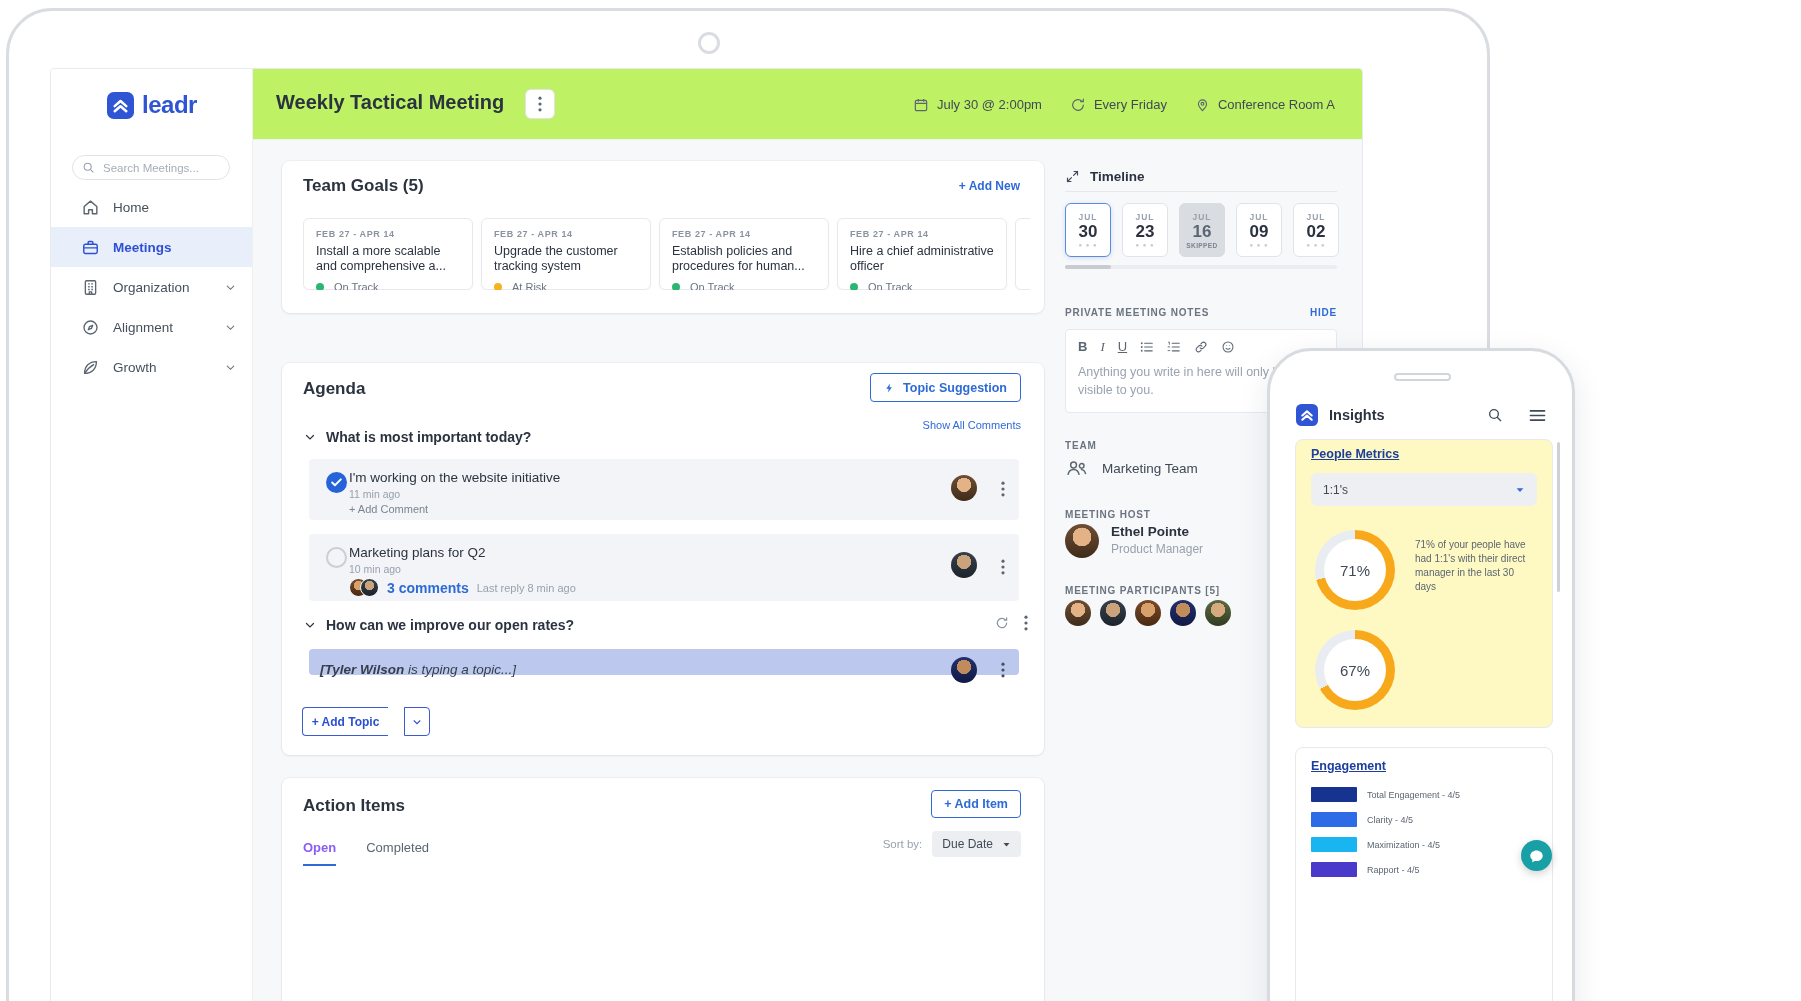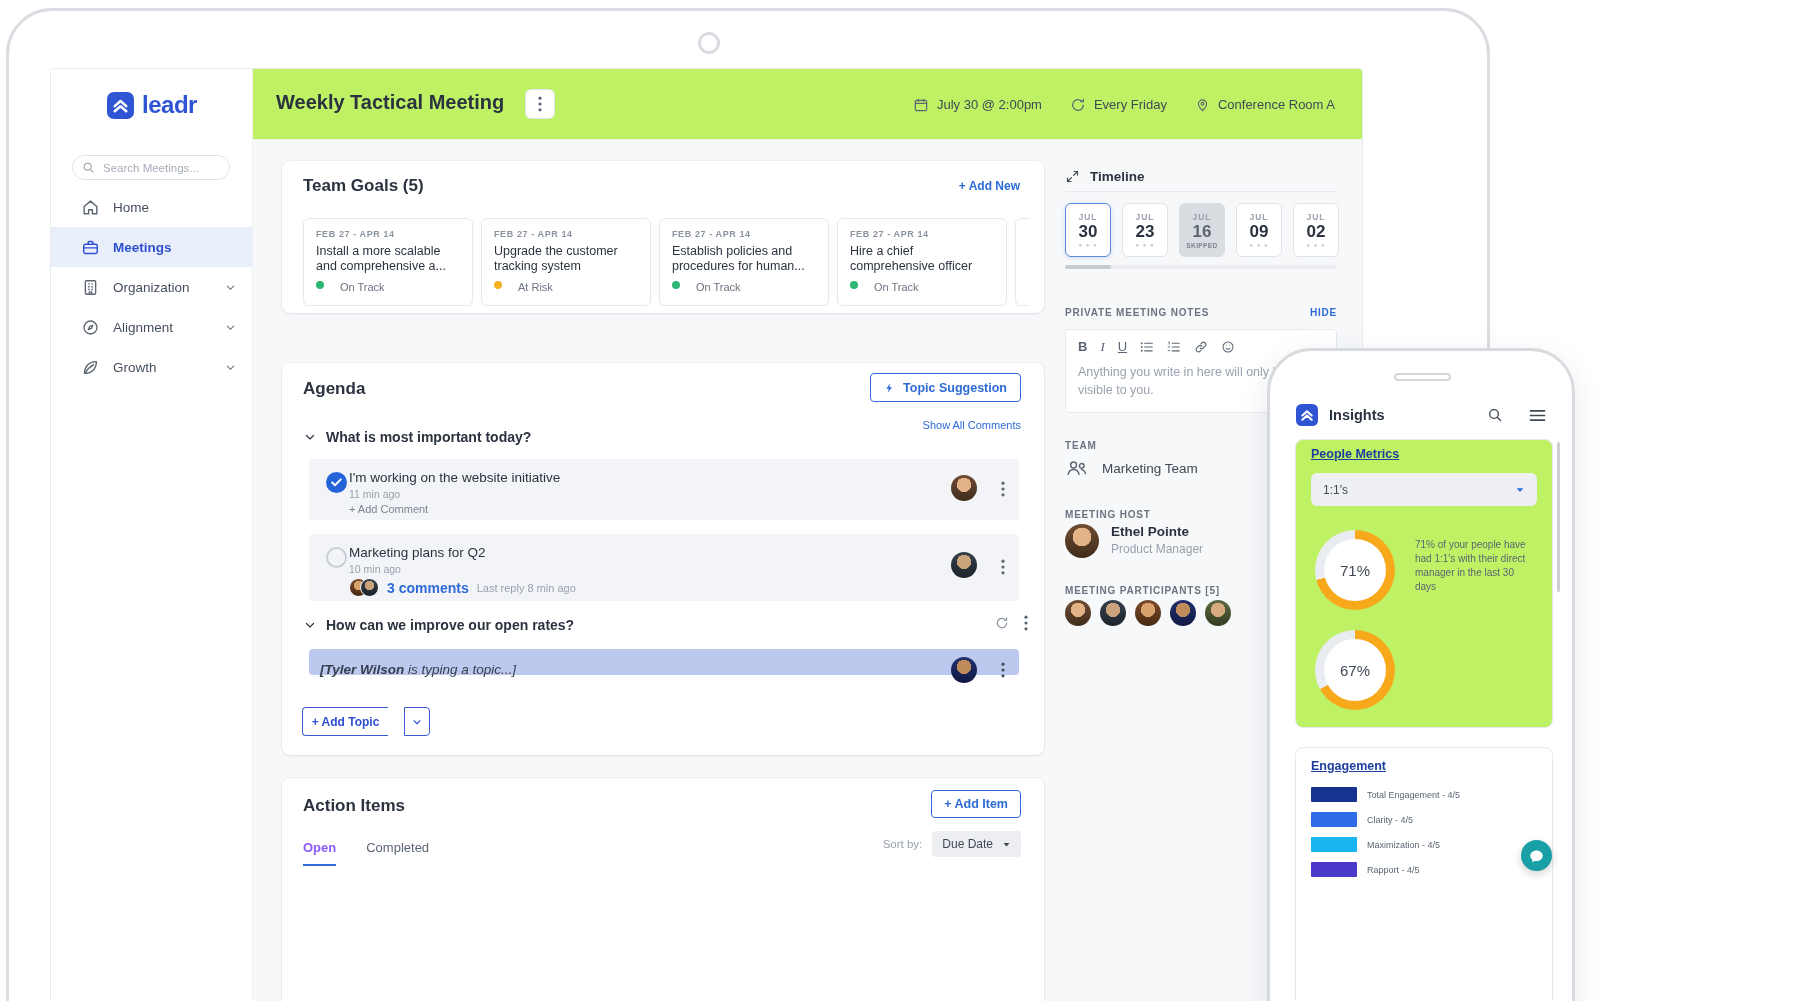--- a/index.html
+++ b/index.html
@@ -31,25 +31,25 @@
   .kebab-btn{position:absolute;left:272px;top:20px;width:30px;height:30px;border:1px solid #e0e3e8;border-radius:6px;display:flex;align-items:center;justify-content:center;background:#fff;cursor:pointer;}
   .meta{position:absolute;right:27px;top:0;height:71px;display:flex;align-items:center;gap:28px;font-size:13px;color:#3f4a56;}
   .meta-item{display:flex;align-items:center;gap:8px;}
 
   .card{position:absolute;background:#fff;border-radius:8px;box-shadow:0 1px 3px rgba(25,35,60,.07),0 0 0 1px #eef0f3;}
   .card-title{position:absolute;left:21px;font-size:17px;font-weight:bold;color:#2b3340;}
 
   
   .tg{left:29px;top:92px;width:762px;height:152px;}
   .add-new{position:absolute;right:24px;top:18px;font-size:12px;font-weight:bold;color:#2e6bd6;cursor:pointer;}
-  .goal-row{position:absolute;left:21px;top:57px;right:14px;height:88px;display:flex;gap:8px;overflow:hidden;}
+  .goal-row{position:absolute;left:21px;top:57px;right:14px;height:72px;display:flex;gap:8px;overflow:hidden;}
   .goal-card{width:170px;min-width:170px;border:1px solid #e7e9ee;border-radius:6px;box-shadow:0 1px 2px rgba(0,0,0,.04);padding:10px 12px;background:#fff;}
   .g-dates{font-size:9px;letter-spacing:.6px;color:#8a93a0;font-weight:bold;}
   .g-title{margin-top:5px;font-size:12.5px;color:#2b3340;line-height:15px;height:30px;overflow:hidden;}
-  .g-status{margin-top:7px;display:flex;gap:16px;font-size:11px;color:#6b7480;}
+  .g-status{margin-top:7px;display:flex;align-items:center;gap:10px;font-size:11px;color:#6b7480;}
   .dot{width:8px;height:8px;border-radius:50%;flex:none;}
 
   
   .ag{left:29px;top:294px;width:762px;height:392px;}
   .suggest-btn{position:absolute;right:23px;top:10px;height:29px;padding:0 13px;border:1px solid #2e6bd6;border-radius:4px;color:#2e6bd6;font-size:12.5px;font-weight:bold;display:flex;align-items:center;gap:8px;background:#fff;cursor:pointer;}
   .show-all{position:absolute;right:23px;top:56px;font-size:11px;color:#2e6bd6;cursor:pointer;}
   .sec-head{position:absolute;left:22px;display:flex;align-items:center;gap:10px;font-size:14px;font-weight:bold;color:#2b3340;cursor:pointer;}
   .sec-tools{position:absolute;right:16px;display:flex;align-items:center;gap:15px;}
   .a-row{position:absolute;left:27px;width:710px;background:#f2f4f7;border-radius:4px;}
   .check{position:absolute;left:17px;top:13px;width:21px;height:21px;border-radius:50%;background:#2563d9;display:flex;align-items:center;justify-content:center;}
@@ -121,21 +121,21 @@
   .av-5{background:radial-gradient(circle at 50% 38%,#d7a97e 0 34%,rgba(0,0,0,0) 35%),linear-gradient(180deg,#5d6a43,#323c20);}
 
   
   .phone{position:absolute;left:1258px;top:337px;width:308px;height:720px;background:#fff;border:3px solid #d7dade;border-radius:44px;box-shadow:0 10px 30px rgba(30,40,70,.10);z-index:20;}
   .speaker{position:absolute;left:124px;top:22px;width:57px;height:8px;border:2px solid #d2d6db;border-radius:5px;background:#fff;}
   .p-head{position:absolute;left:26px;top:50px;right:26px;height:28px;display:flex;align-items:center;}
   .p-title{margin-left:11px;font-size:14.5px;font-weight:bold;color:#2b3340;}
   .p-search{margin-left:auto;cursor:pointer;display:flex;}
   .p-burger{margin-left:26px;cursor:pointer;display:flex;}
   .p-scrollbar{position:absolute;right:12px;top:91px;width:3px;height:150px;background:#cdd1d7;border-radius:2px;}
-  .pm-card{position:absolute;left:25px;top:88px;width:258px;height:289px;border:1px solid #e6e9ed;border-radius:8px;background:#bef264;}
+  .pm-card{position:absolute;left:25px;top:88px;width:258px;height:289px;border:1px solid #e6e9ed;border-radius:8px;background:#fef9c3;}
   .navy-title{position:absolute;left:15px;font-size:12.5px;font-weight:bold;color:#1d3e9e;text-decoration:underline;}
   .pm-dd{position:absolute;left:15px;top:33px;width:226px;height:33px;background:#edeff3;border-radius:6px;display:flex;align-items:center;padding:0 12px;font-size:12px;color:#3f4a56;cursor:pointer;}
   .pm-dd .dd-caret{margin-left:auto;display:flex;}
   .metric{position:absolute;left:19px;display:flex;gap:20px;}
   .donut{width:80px;height:80px;border-radius:50%;background:conic-gradient(var(--c) calc(var(--p)*1%),#e9ecf1 0);position:relative;flex:none;}
   .donut::after{content:"";position:absolute;inset:9px;background:#fff;border-radius:50%;}
   .donut .pct{position:absolute;inset:0;display:flex;align-items:center;justify-content:center;font-size:15px;color:#3f4a56;z-index:1;}
   .m-desc{width:122px;font-size:10px;line-height:14px;color:#5b6672;}
   .eng-card{position:absolute;left:25px;top:396px;width:258px;height:310px;border:1px solid #e6e9ed;border-radius:8px;background:#fff;}
   .eng-row{position:absolute;left:15px;display:flex;align-items:center;gap:10px;}
@@ -290,21 +290,21 @@
             <div class="goal-card">
               <div class="g-dates">FEB 27 - APR 14</div>
               <div class="g-title">Establish policies and procedures for human...</div>
               <div class="g-status">
                   <span class="dot" style="background: rgb(43, 182, 115);"></span>
                   <span>On Track</span>
                 </div>
             </div>
             <div class="goal-card">
               <div class="g-dates">FEB 27 - APR 14</div>
-              <div class="g-title">Hire a chief comprehensive officer</div>
+              <div class="g-title">Hire a chief administrative officer</div>
               <div class="g-status">
                   <span class="dot" style="background: rgb(43, 182, 115);"></span>
                   <span>On Track</span>
                 </div>
             </div>
             <div class="goal-card"></div>
           </div>
         </div>
 
         <div class="card ag">

